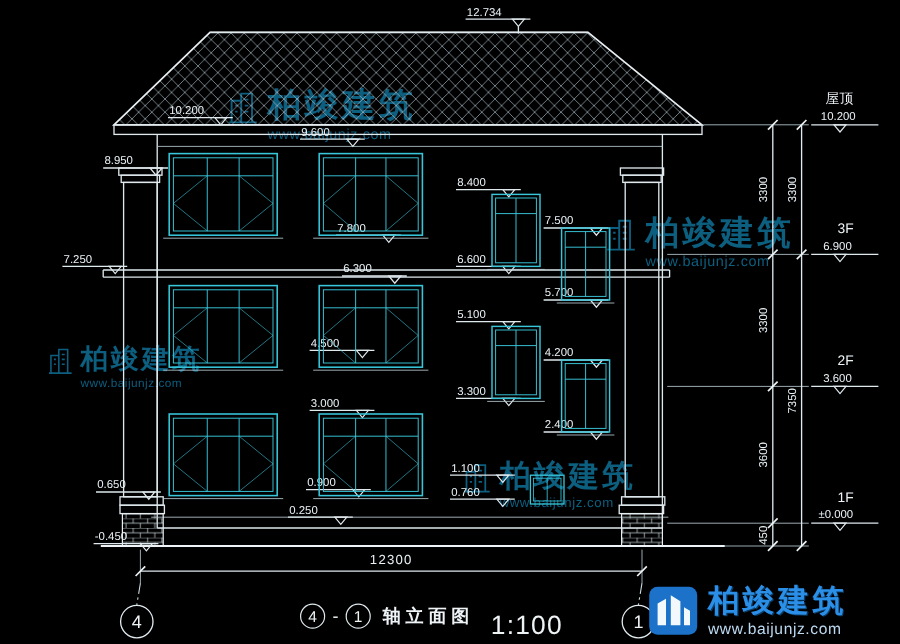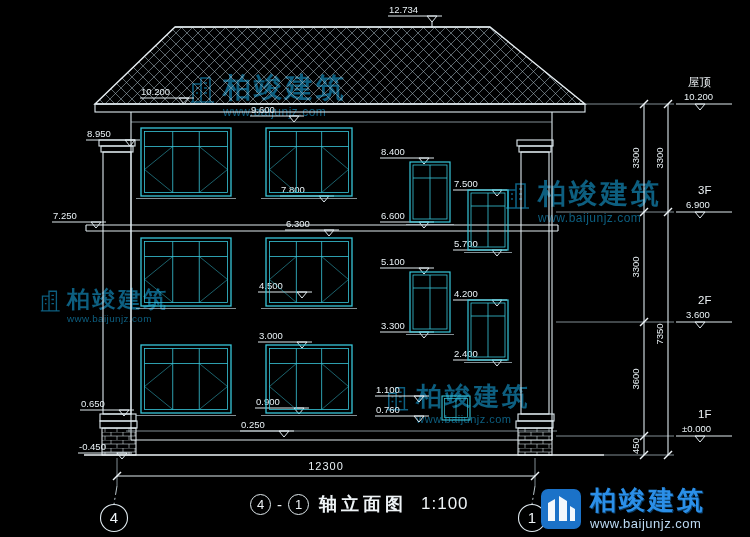--- a/index.html
+++ b/index.html
@@ -25,22 +25,22 @@
   .wm1{left:190px;top:74px;}
   .wm2{left:505px;top:180px;}
   .wm3{left:40px;top:288px;transform:scale(.82);transform-origin:top left;}
   .wm4{left:386px;top:384px;transform:scale(.92);transform-origin:top left;}
 
   .title-bar{position:absolute;left:250px;top:492px;z-index:3;display:flex;align-items:center;
              gap:6px;color:#eef3f6;}
   .t-circ{width:21px;height:21px;border:1.5px solid #dfe8ec;border-radius:50%;
           display:flex;align-items:center;justify-content:center;font-size:13px;box-sizing:border-box;}
   .t-dash{font-size:15px;}
-  .t-name{font-size:18px;font-weight:bold;letter-spacing:4px;margin-left:4px;}
-  .t-scale{font-size:17px;margin-left:8px;letter-spacing:1px;}
+  .t-name{font-size:15px;font-weight:bold;letter-spacing:4px;margin-left:4px;}
+  .t-scale{font-size:22px;margin-left:8px;letter-spacing:1px;margin-top:16px;}
 
   .logo-block{position:absolute;left:540px;top:487px;z-index:3;display:flex;align-items:center;gap:8px;}
   .logo-brand{font-size:26px;font-weight:bold;color:#2b8fe8;letter-spacing:3px;line-height:1;
               text-shadow:1px 1px 0 #0a3d66;}
   .logo-url{font-size:13px;color:#bcd9f2;letter-spacing:.5px;margin-top:3px;}
 </style>
 </head>
 <body>
 
 <div class="screen">

